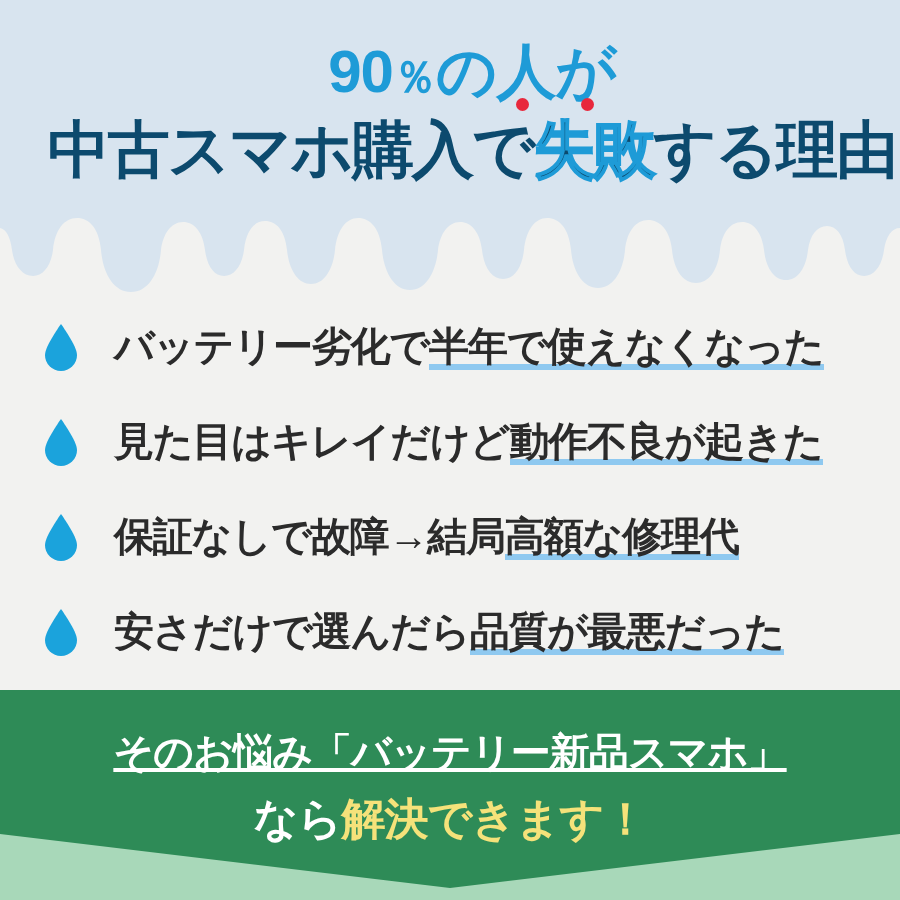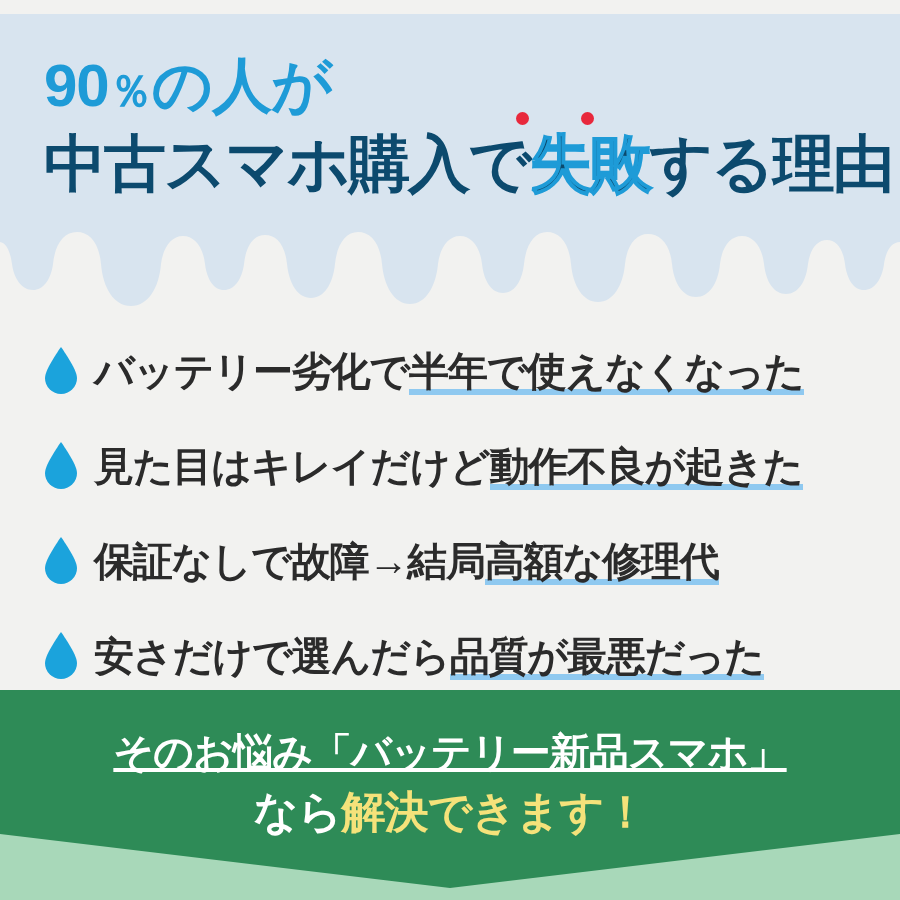--- a/index.html
+++ b/index.html
@@ -17,23 +17,24 @@
     width: 900px;
     height: 900px;
     overflow: hidden;
     background: #F2F2F0;
   }
 
   
   .header {
     position: absolute;
     left: 0;
-    top: 14px;
+    top: 0;
     width: 760px;
     height: 300px;
+    text-align: center;
   }
   .header-bg {
     position: absolute;
     left: 0;
     top: 0;
     width: 900px;
     height: 300px;
   }
   .header-bg svg { display: block; }
 
@@ -92,24 +93,25 @@
   .list {
     position: absolute;
     left: 0;
     top: 300px;
     width: 900px;
     z-index: 2;
   }
   .list-item {
     position: relative;
     display: flex;
-    align-items: flex-end;
+    align-items: center;
     height: 95px;
     padding-left: 44px;
     box-sizing: border-box;
+    gap: 20px;
   }
   .drop-icon {
     flex: 0 0 auto;
     width: 34px;
     height: 48px;
     margin-right: 16px;
   }
   .drop-icon svg { display: block; }
 
   .item-text {
@@ -166,21 +168,21 @@
   .footer-line1 {
     color: #FFFFFF;
     font-size: 40px;
     font-weight: bold;
     letter-spacing: -1px;
     line-height: 1.2;
     white-space: nowrap;
     text-decoration: underline;
   }
   .footer-line2 {
-    margin-top: 10px;
+    margin-top: 17px;
     font-size: 44px;
     font-weight: bold;
     letter-spacing: -1px;
     line-height: 1.2;
     color: #FFFFFF;
     white-space: nowrap;
   }
   .footer-line2 .hl {
     color: #F5E27A;
   }

